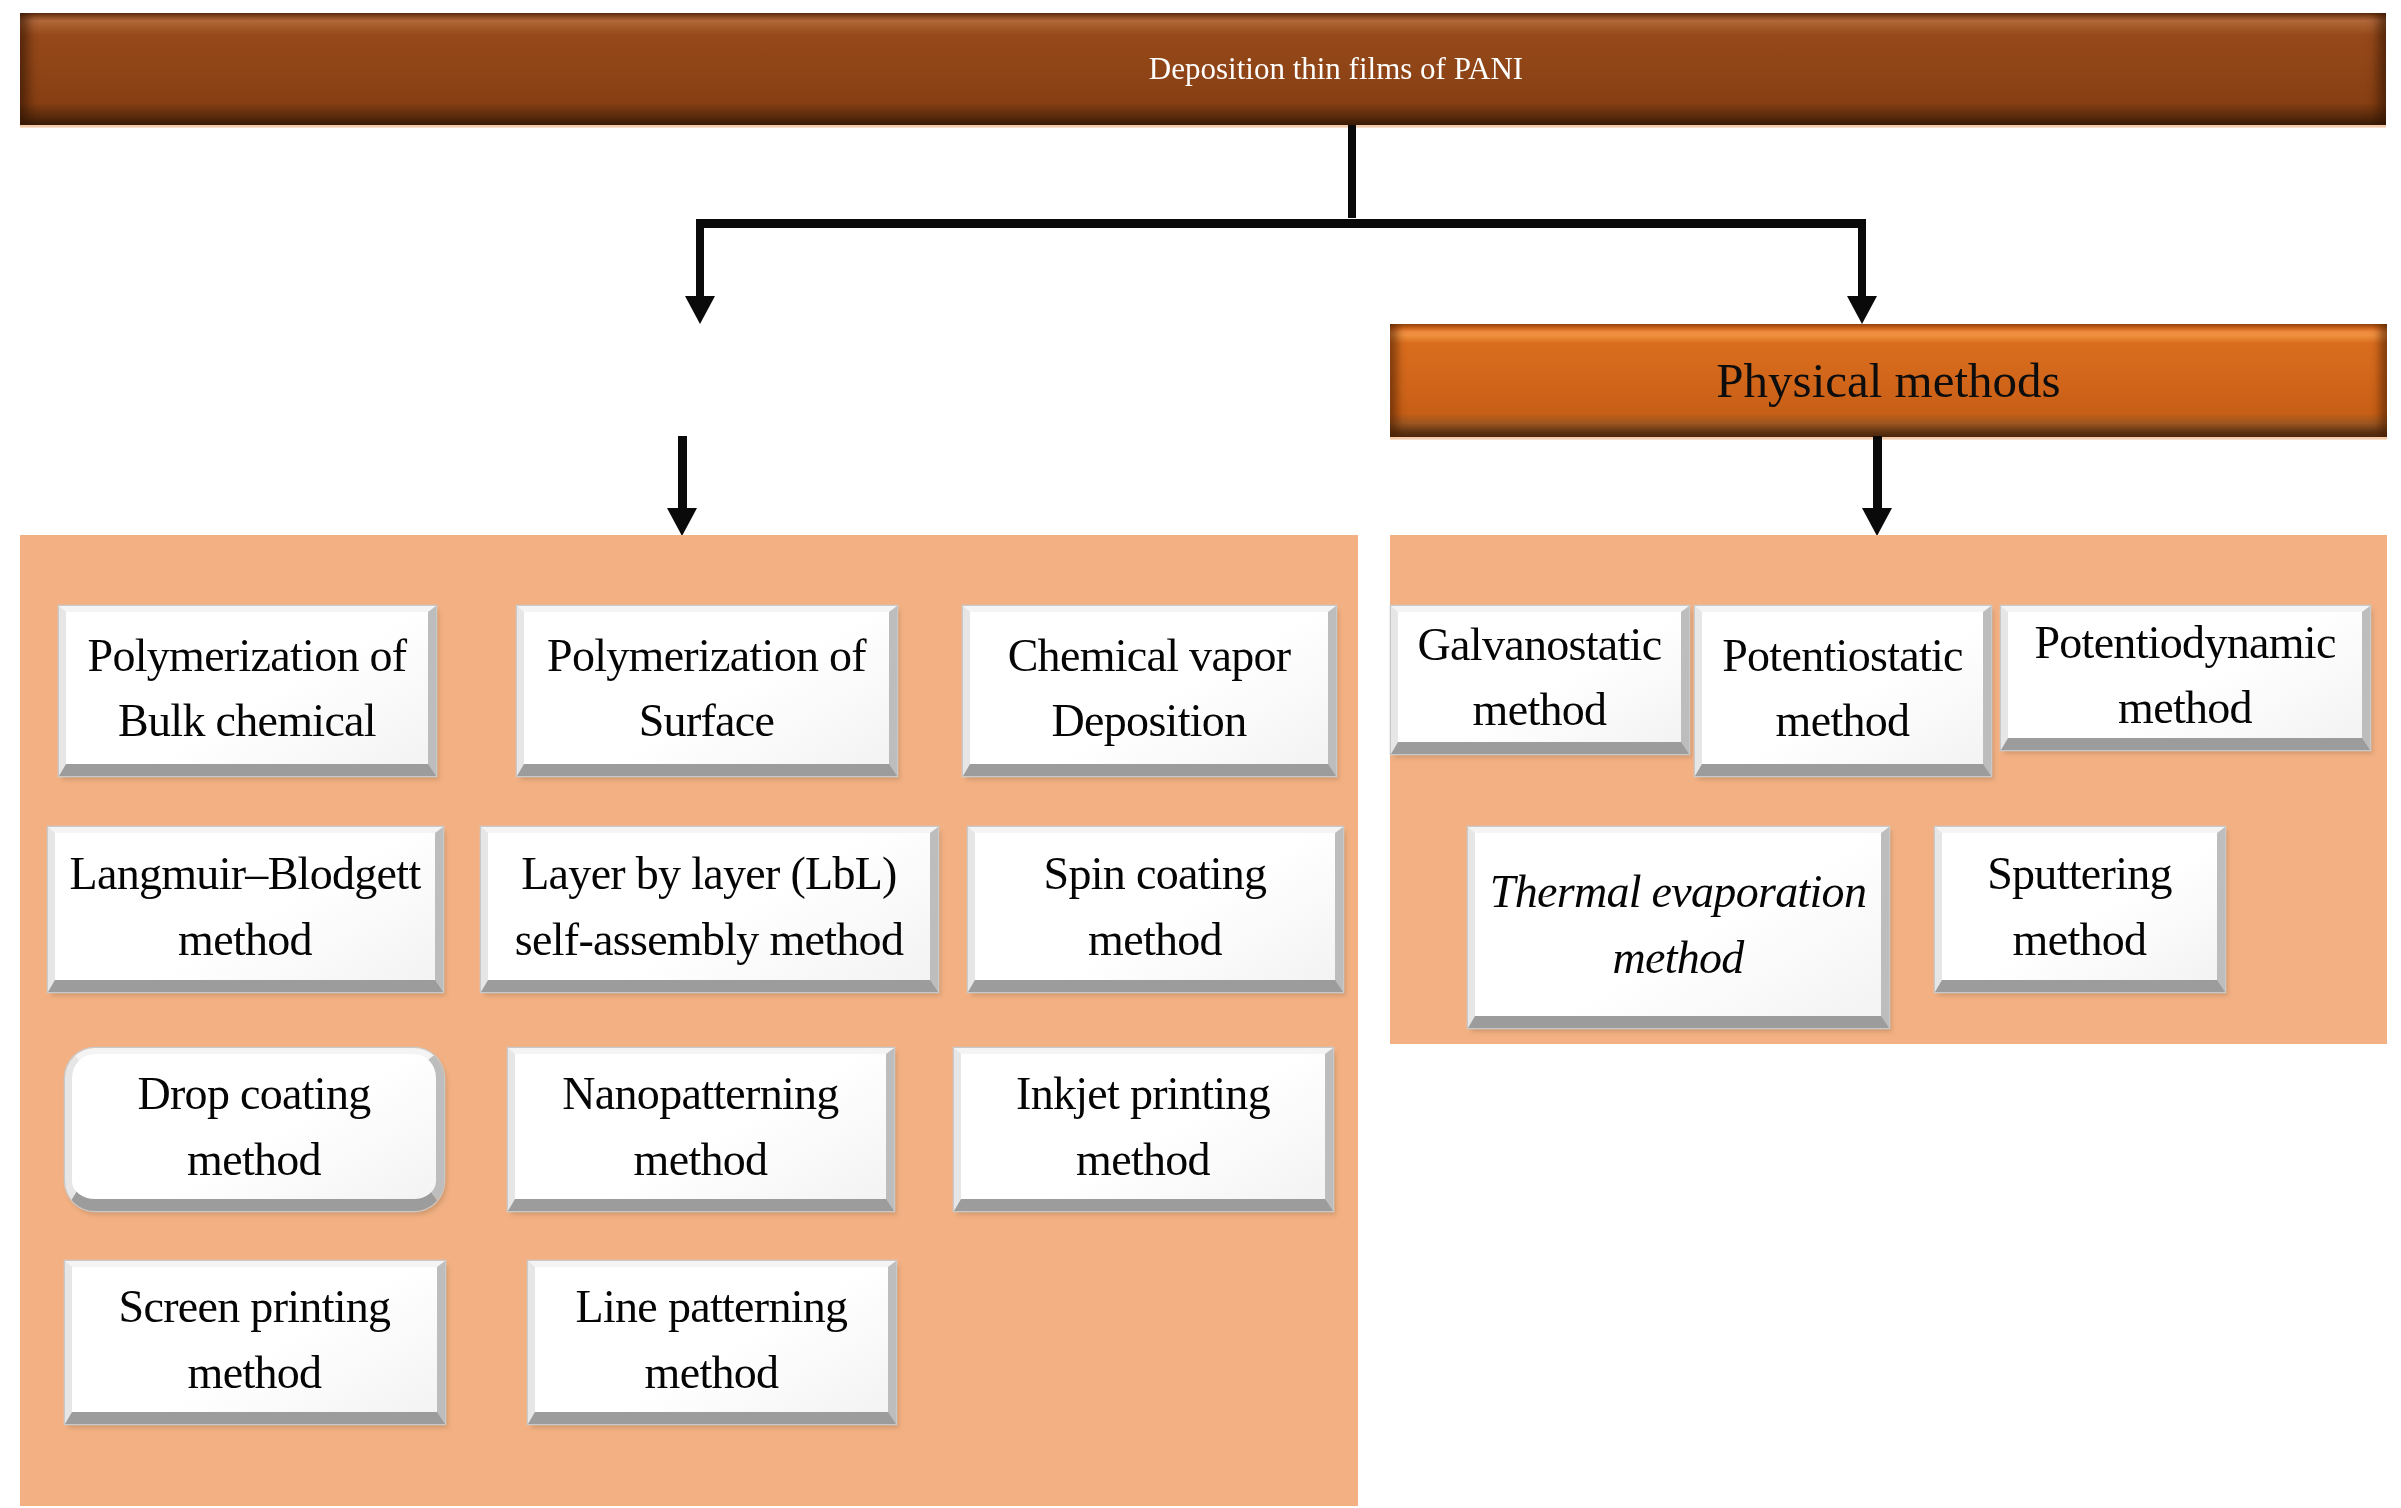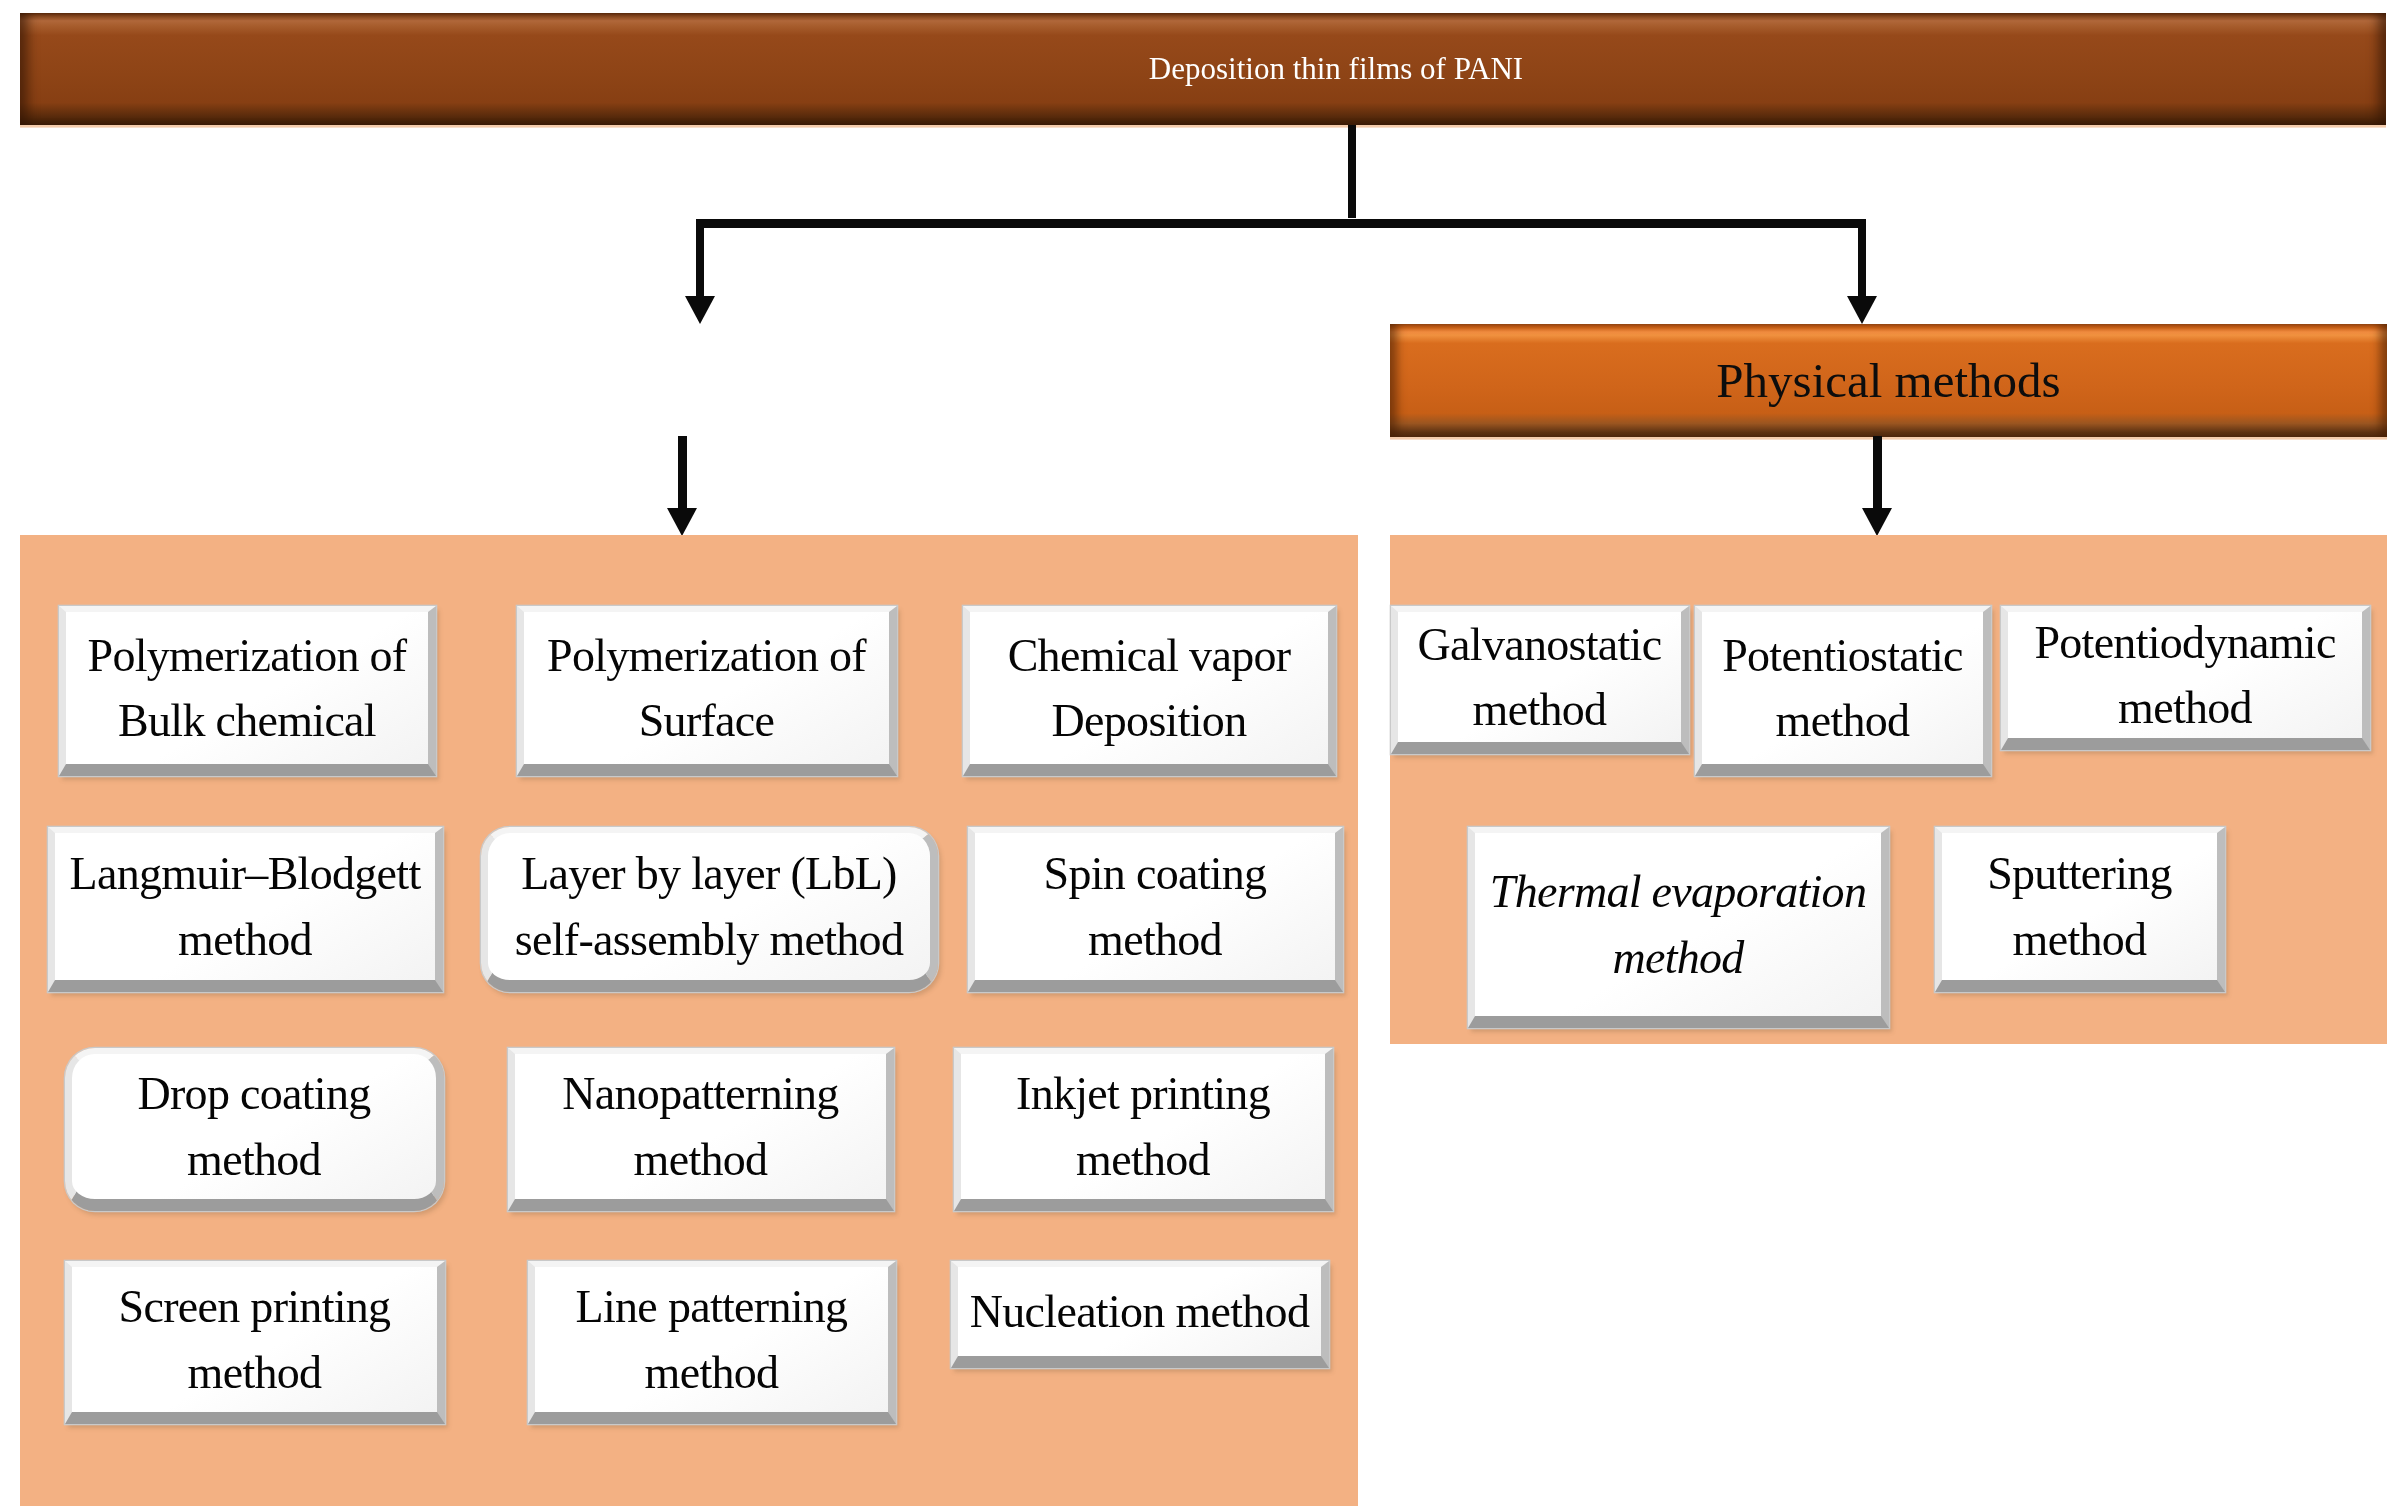--- a/index.html
+++ b/index.html
@@ -108,21 +108,21 @@
   </div>
   <div class="mbox" style="left:963px;top:606px;width:373px;height:170px;">
     <span>Chemical vapor
 Deposition</span>
   </div>
 
   <div class="mbox" style="left:48px;top:827px;width:395px;height:165px;">
     <span>Langmuir–Blodgett
 method</span>
   </div>
-  <div class="mbox" style="left:481px;top:827px;width:457px;height:165px;border-radius:29px;">
+  <div class="mbox" style="left:481px;top:827px;width:457px;height:165px;">
     <span>Layer by layer (LbL)
 self-assembly method</span>
   </div>
   <div class="mbox" style="left:968px;top:827px;width:375px;height:165px;">
     <span>Spin coating
 method</span>
   </div>
 
   <div class="mbox" style="left:65px;top:1048px;width:379px;height:163px;border-radius:30px;">
     <span>Drop coating
@@ -138,23 +138,20 @@
   </div>
 
   <div class="mbox" style="left:65px;top:1261px;width:380px;height:163px;">
     <span>Screen printing
 method</span>
   </div>
   <div class="mbox" style="left:528px;top:1261px;width:368px;height:163px;">
     <span>Line patterning
 method</span>
   </div>
-  <div class="mbox" style="left:951px;top:1261px;width:378px;height:107px;">
-    <span>Nucleation method</span>
-  </div>
 
   <div class="mbox" style="left:1391px;top:606px;width:298px;height:148px;">
     <span>Galvanostatic
 method</span>
   </div>
   <div class="mbox" style="left:1695px;top:606px;width:296px;height:170px;">
     <span>Potentiostatic
 method</span>
   </div>
   <div class="mbox" style="left:2001px;top:606px;width:369px;height:144px;">

